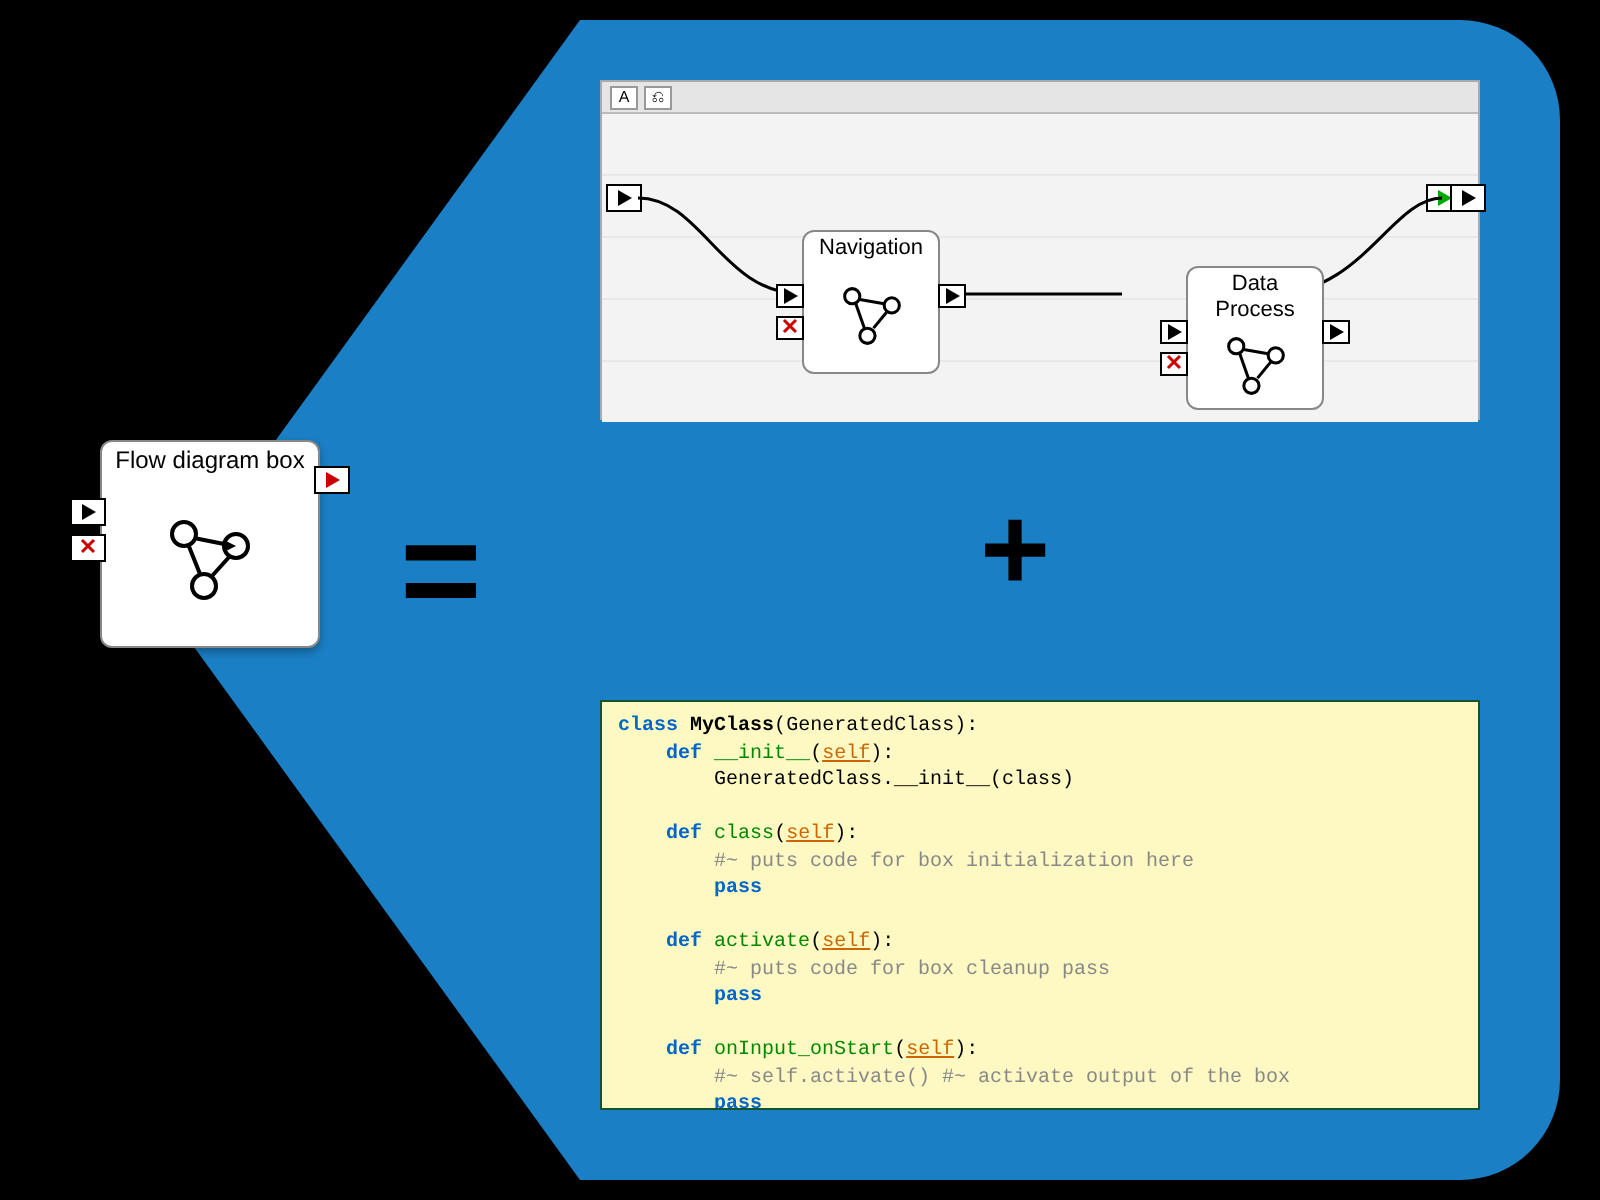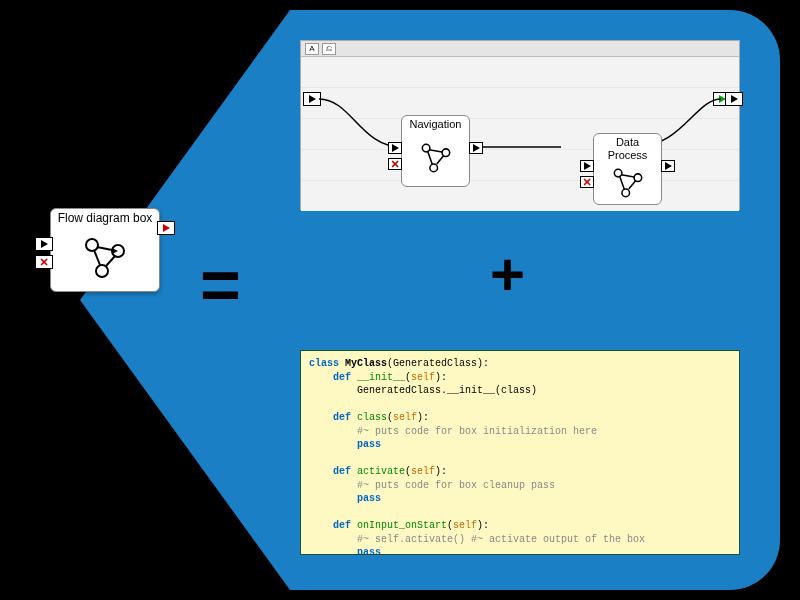--- a/index.html
+++ b/index.html
@@ -16,21 +16,21 @@
   
   .flow-box {
     position: absolute;
     background: #fff;
     border: 1px solid #888;
     border-radius: 6px;
     display: flex;
     flex-direction: column;
     align-items: center;
   }
-  .flow-box.main { left: 50px; top: 208px; width: 110px; height: 84px; box-shadow: 0 2px 4px rgba(0,0,0,0.3); }
+  .flow-box.main { left: 50px; top: 220px; width: 110px; height: 104px; box-shadow: 0 2px 4px rgba(0,0,0,0.3); }
   .flow-box.small { width: 69px; height: 72px; }
   .flow-title { font-size: 12px; text-align: center; padding: 3px 4px 0; line-height: 1.15; }
   .flow-title.small { font-size: 11px; padding: 2px 2px 0; }
   .flow-icon-wrap { flex: 1; display: flex; align-items: center; justify-content: center; width: 100%; }
   .flow-icon { width: 50px; height: 50px; }
   .flow-icon.sm { width: 38px; height: 38px; }
   
   .port {
     position: absolute;
     width: 18px; height: 14px;
@@ -85,21 +85,21 @@
     padding: 6px 8px;
     font-family: "Courier New", monospace;
     font-size: 10px;
     line-height: 1.35;
     white-space: pre;
     overflow: hidden;
   }
   .kw { color: #0066cc; font-weight: bold; }
   .cname { color: #000; font-weight: bold; }
   .fn { color: #008800; }
-  .self { color: #cc6600; }
+  .self { color: #cc6600; text-decoration: underline; }
   .comment { color: #888; }
 </style>
 </head>
 <body>
 
 <div class="blue-shape"></div>
 
 <div class="flow-box main">
   <div class="flow-title">Flow diagram box</div>
   <div class="flow-icon-wrap">

